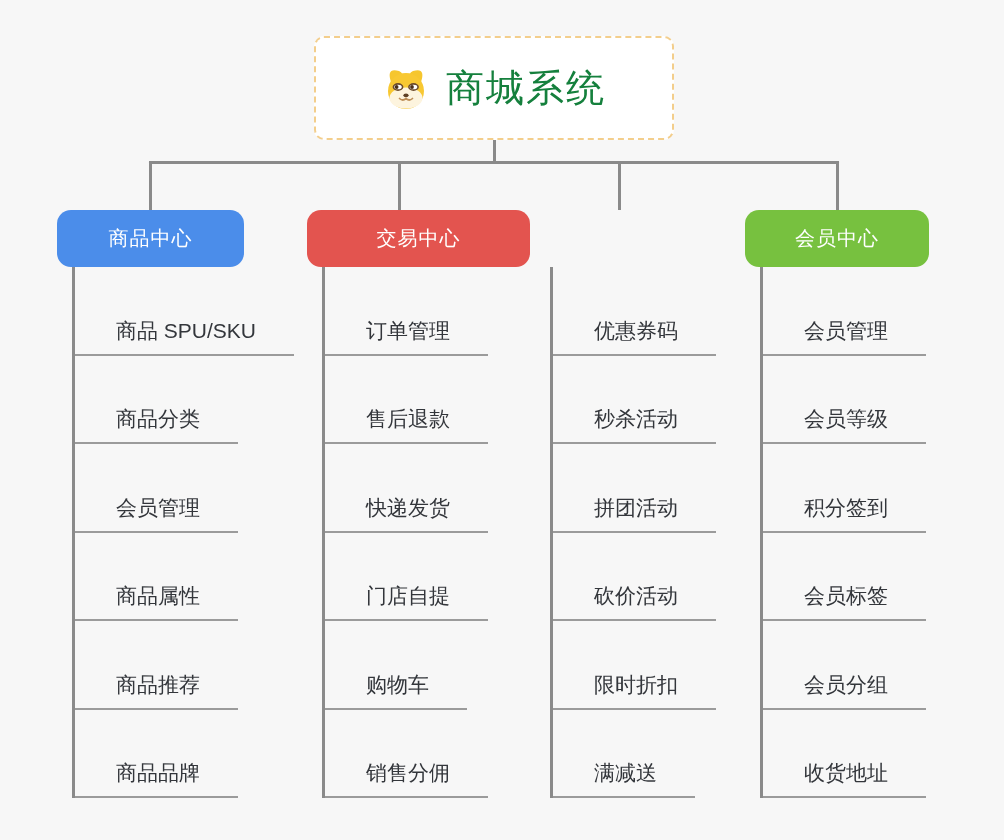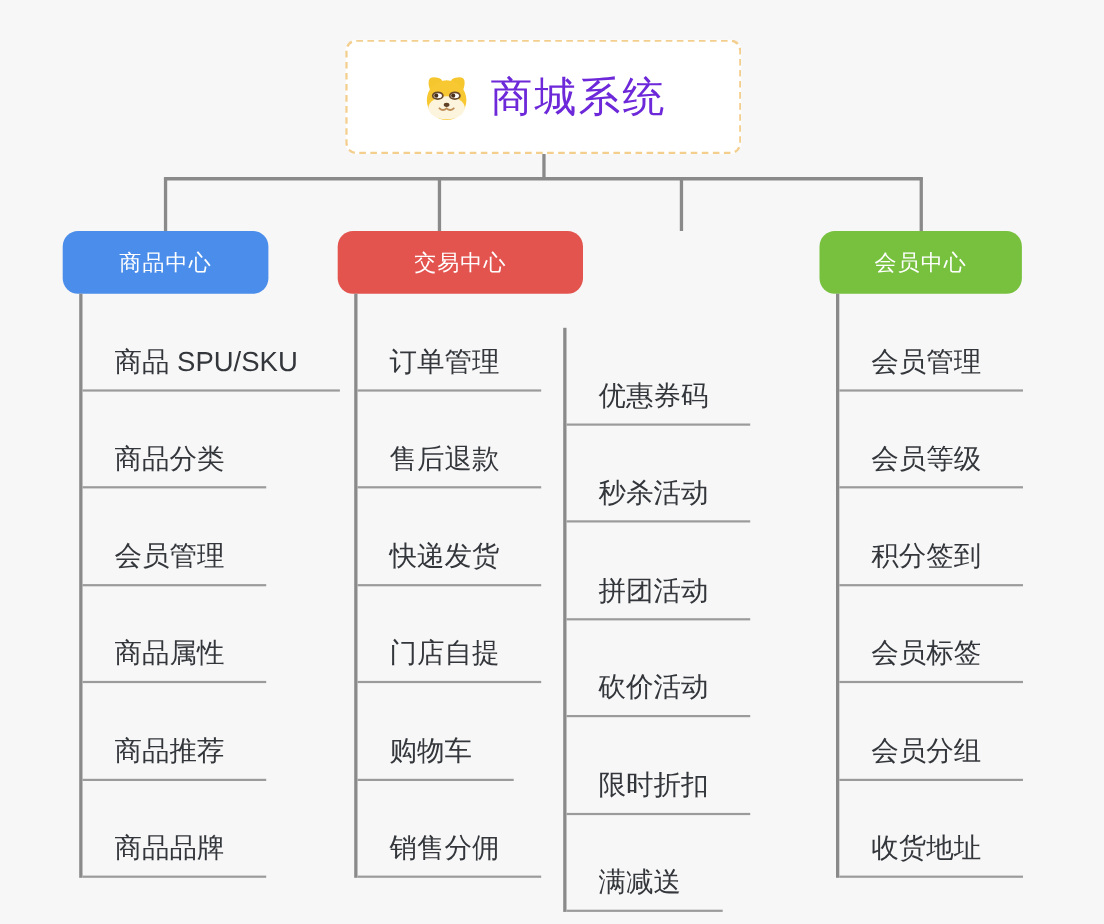--- a/index.html
+++ b/index.html
@@ -12,21 +12,21 @@
   .canvas{position:absolute;inset:0;}
 
   
   .root-node{
     position:absolute;left:314px;top:36px;width:360px;height:104px;
     background:#FFFFFF;border:2px dashed #F3CE8C;border-radius:10px;
     box-sizing:border-box;
     display:flex;align-items:center;justify-content:center;gap:16px;
   }
   .root-title{
-    font-size:38px;font-weight:500;color:#6d28d9;letter-spacing:2px;
+    font-size:38px;font-weight:500;color:#15803d;letter-spacing:2px;
   }
   .shiba{width:48px;height:46px;display:block;}
 
   
   .conn{position:absolute;background:#8A8A8A;}
   .conn-root-stem{left:493px;top:140px;width:3px;height:23px;}
   .conn-main-h{left:149px;top:161px;width:690px;height:3px;border-radius:2px;}
   .conn-drop{top:161px;width:3px;height:49px;}
   .conn-drop-0{left:149px;}
   .conn-drop-1{left:398px;}
@@ -45,27 +45,27 @@
   #hdr2{left:527px;width:185px;}
   #hdr3{left:745px;width:184px;}
 
   
   .leaves{
     position:absolute;top:267px;
     border-left:3px solid #8A8A8A;
   }
   #leaves0{left:72px;}
   #leaves1{left:322px;}
-  #leaves2{left:512px;margin-top:31px;}
+  #leaves2{left:550px;}
   #leaves3{left:760px;}
   .leaf{height:88.5px;display:flex;align-items:flex-end;}
   .leaf-label{
     border-bottom:2px solid #9B9B9B;
-    padding:0 38px 9px 29px;
-    font-size:25px;color:#33363B;white-space:nowrap;
+    padding:0 38px 9px 41px;
+    font-size:21px;color:#33363B;white-space:nowrap;
   }
 </style>
 </head>
 <body>
 
 <div class="canvas">
 
   <div class="root-node">
     <svg class="shiba" viewBox="0 0 48 44">
       <path d="M9 16 Q4 1 17 5 Q22 7 20 13 Z" fill="#F6C62E"></path>

